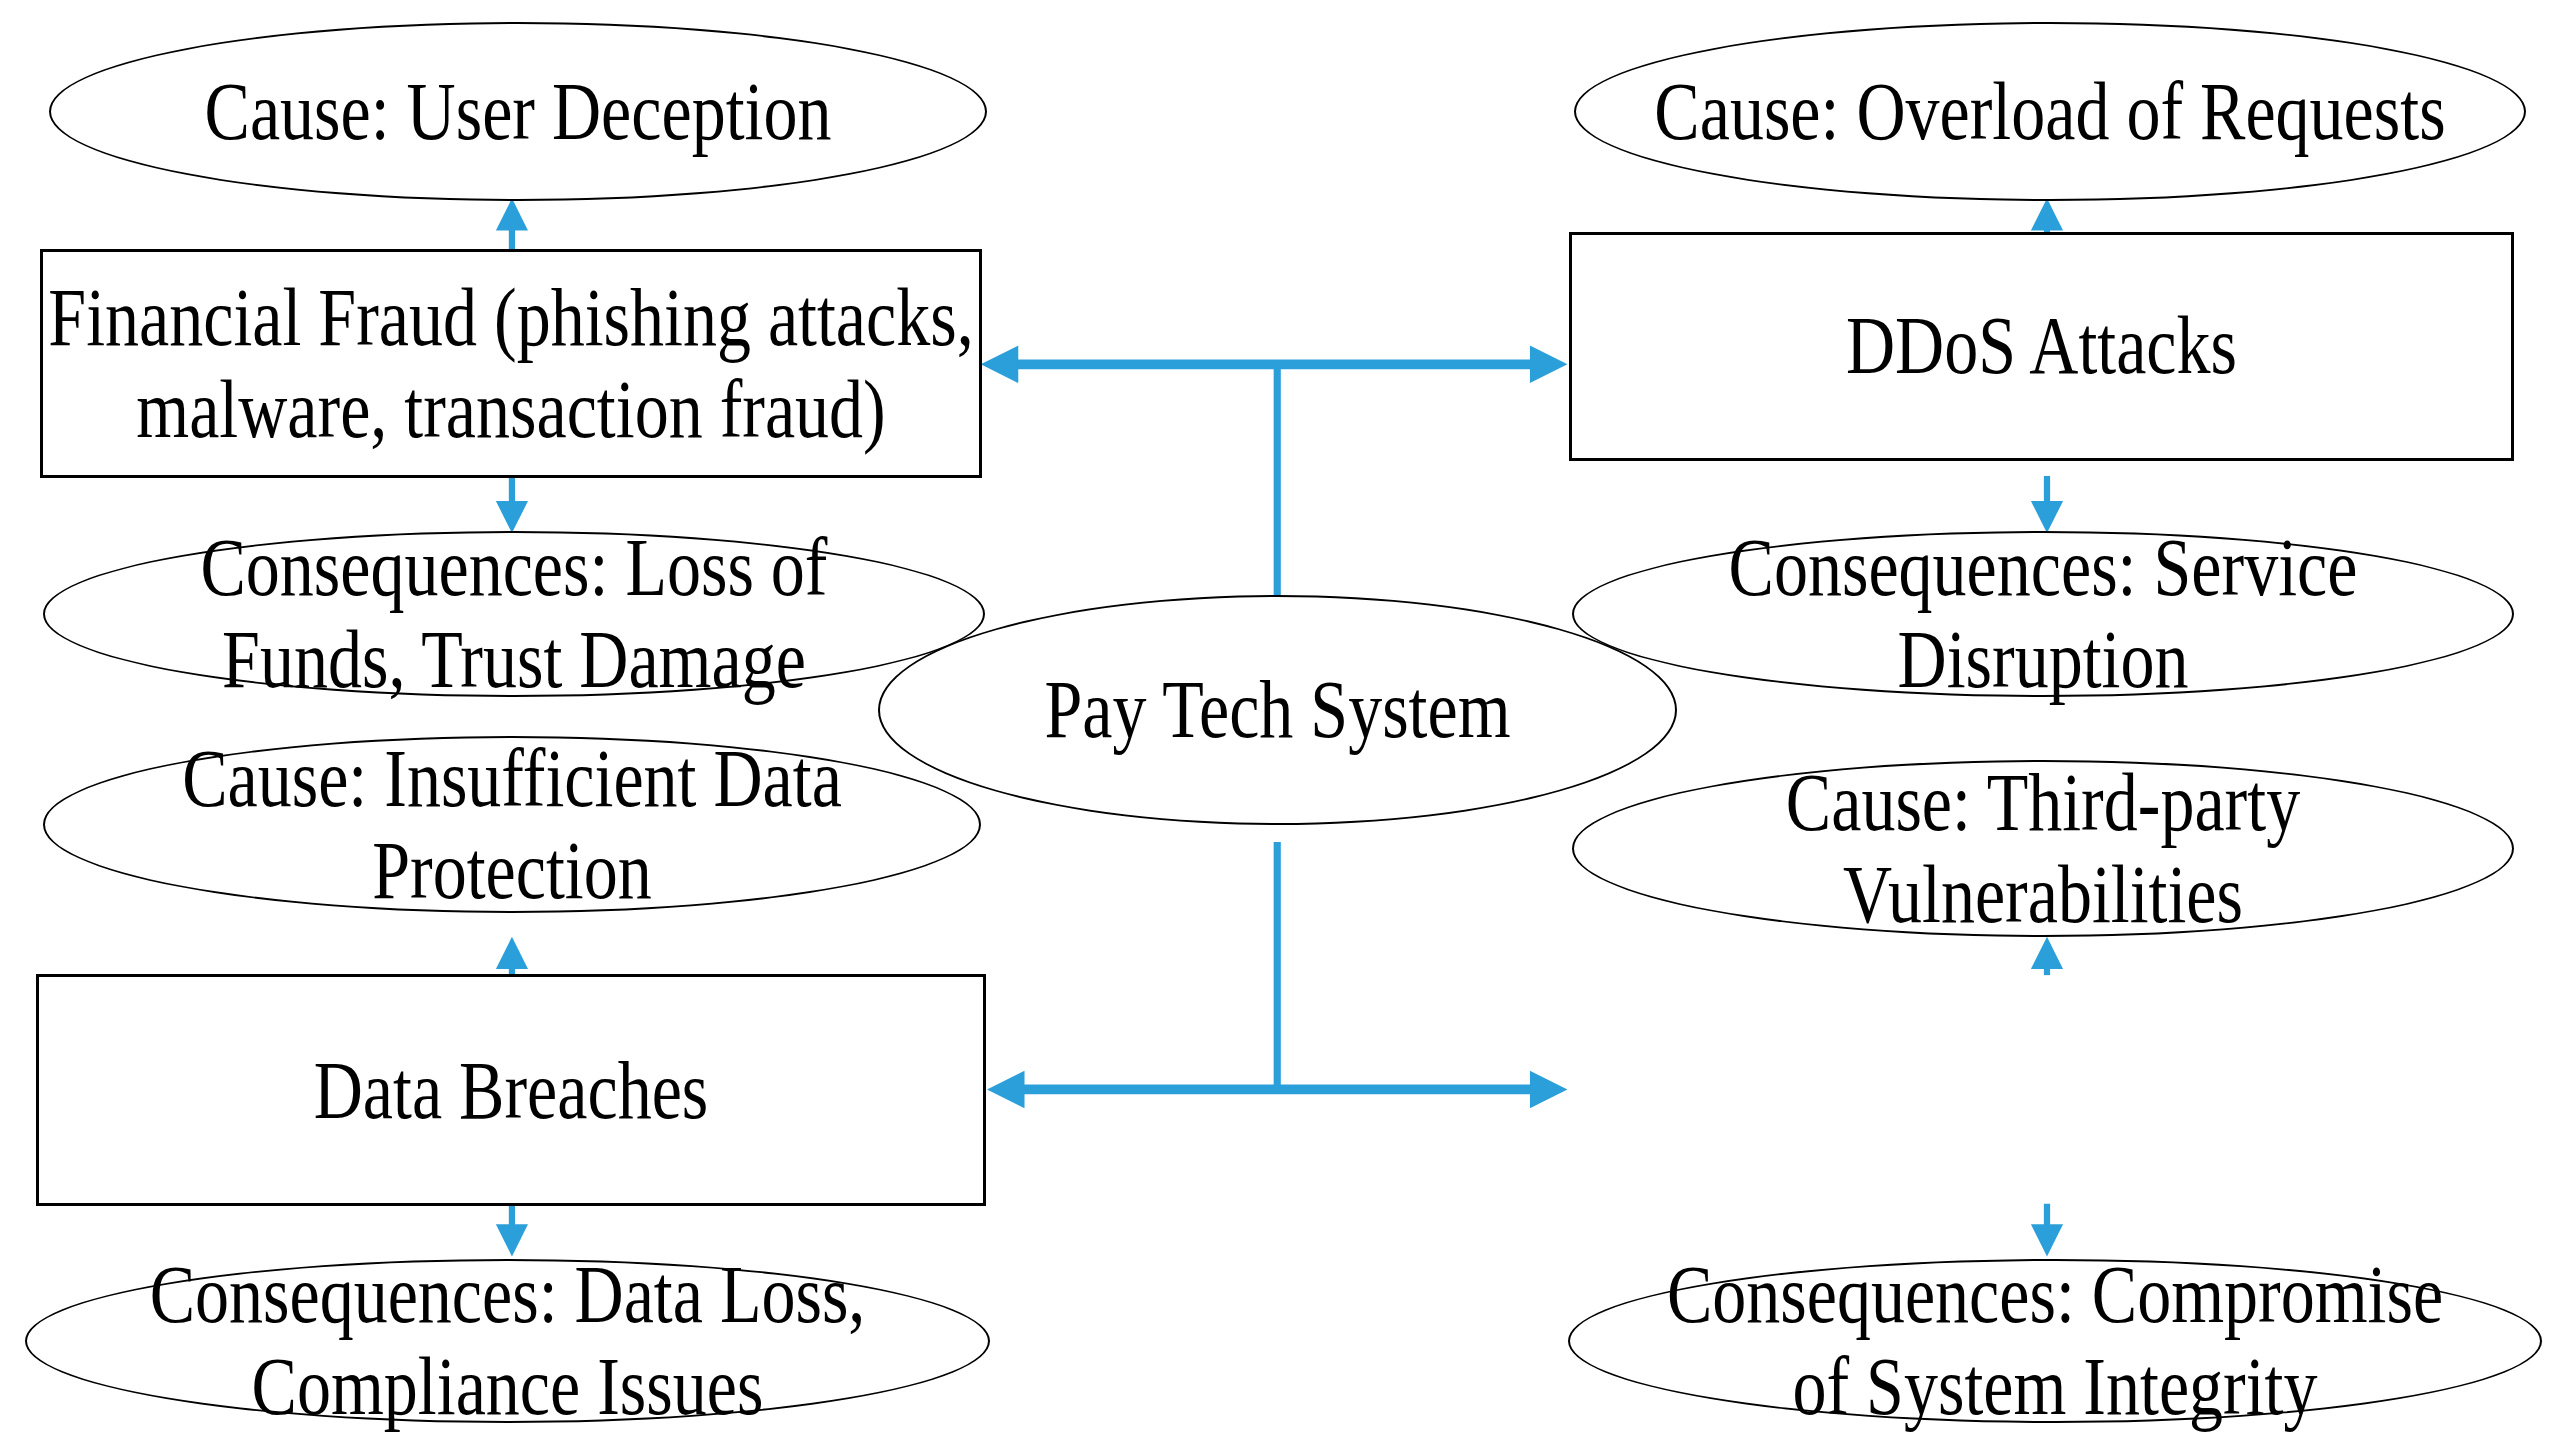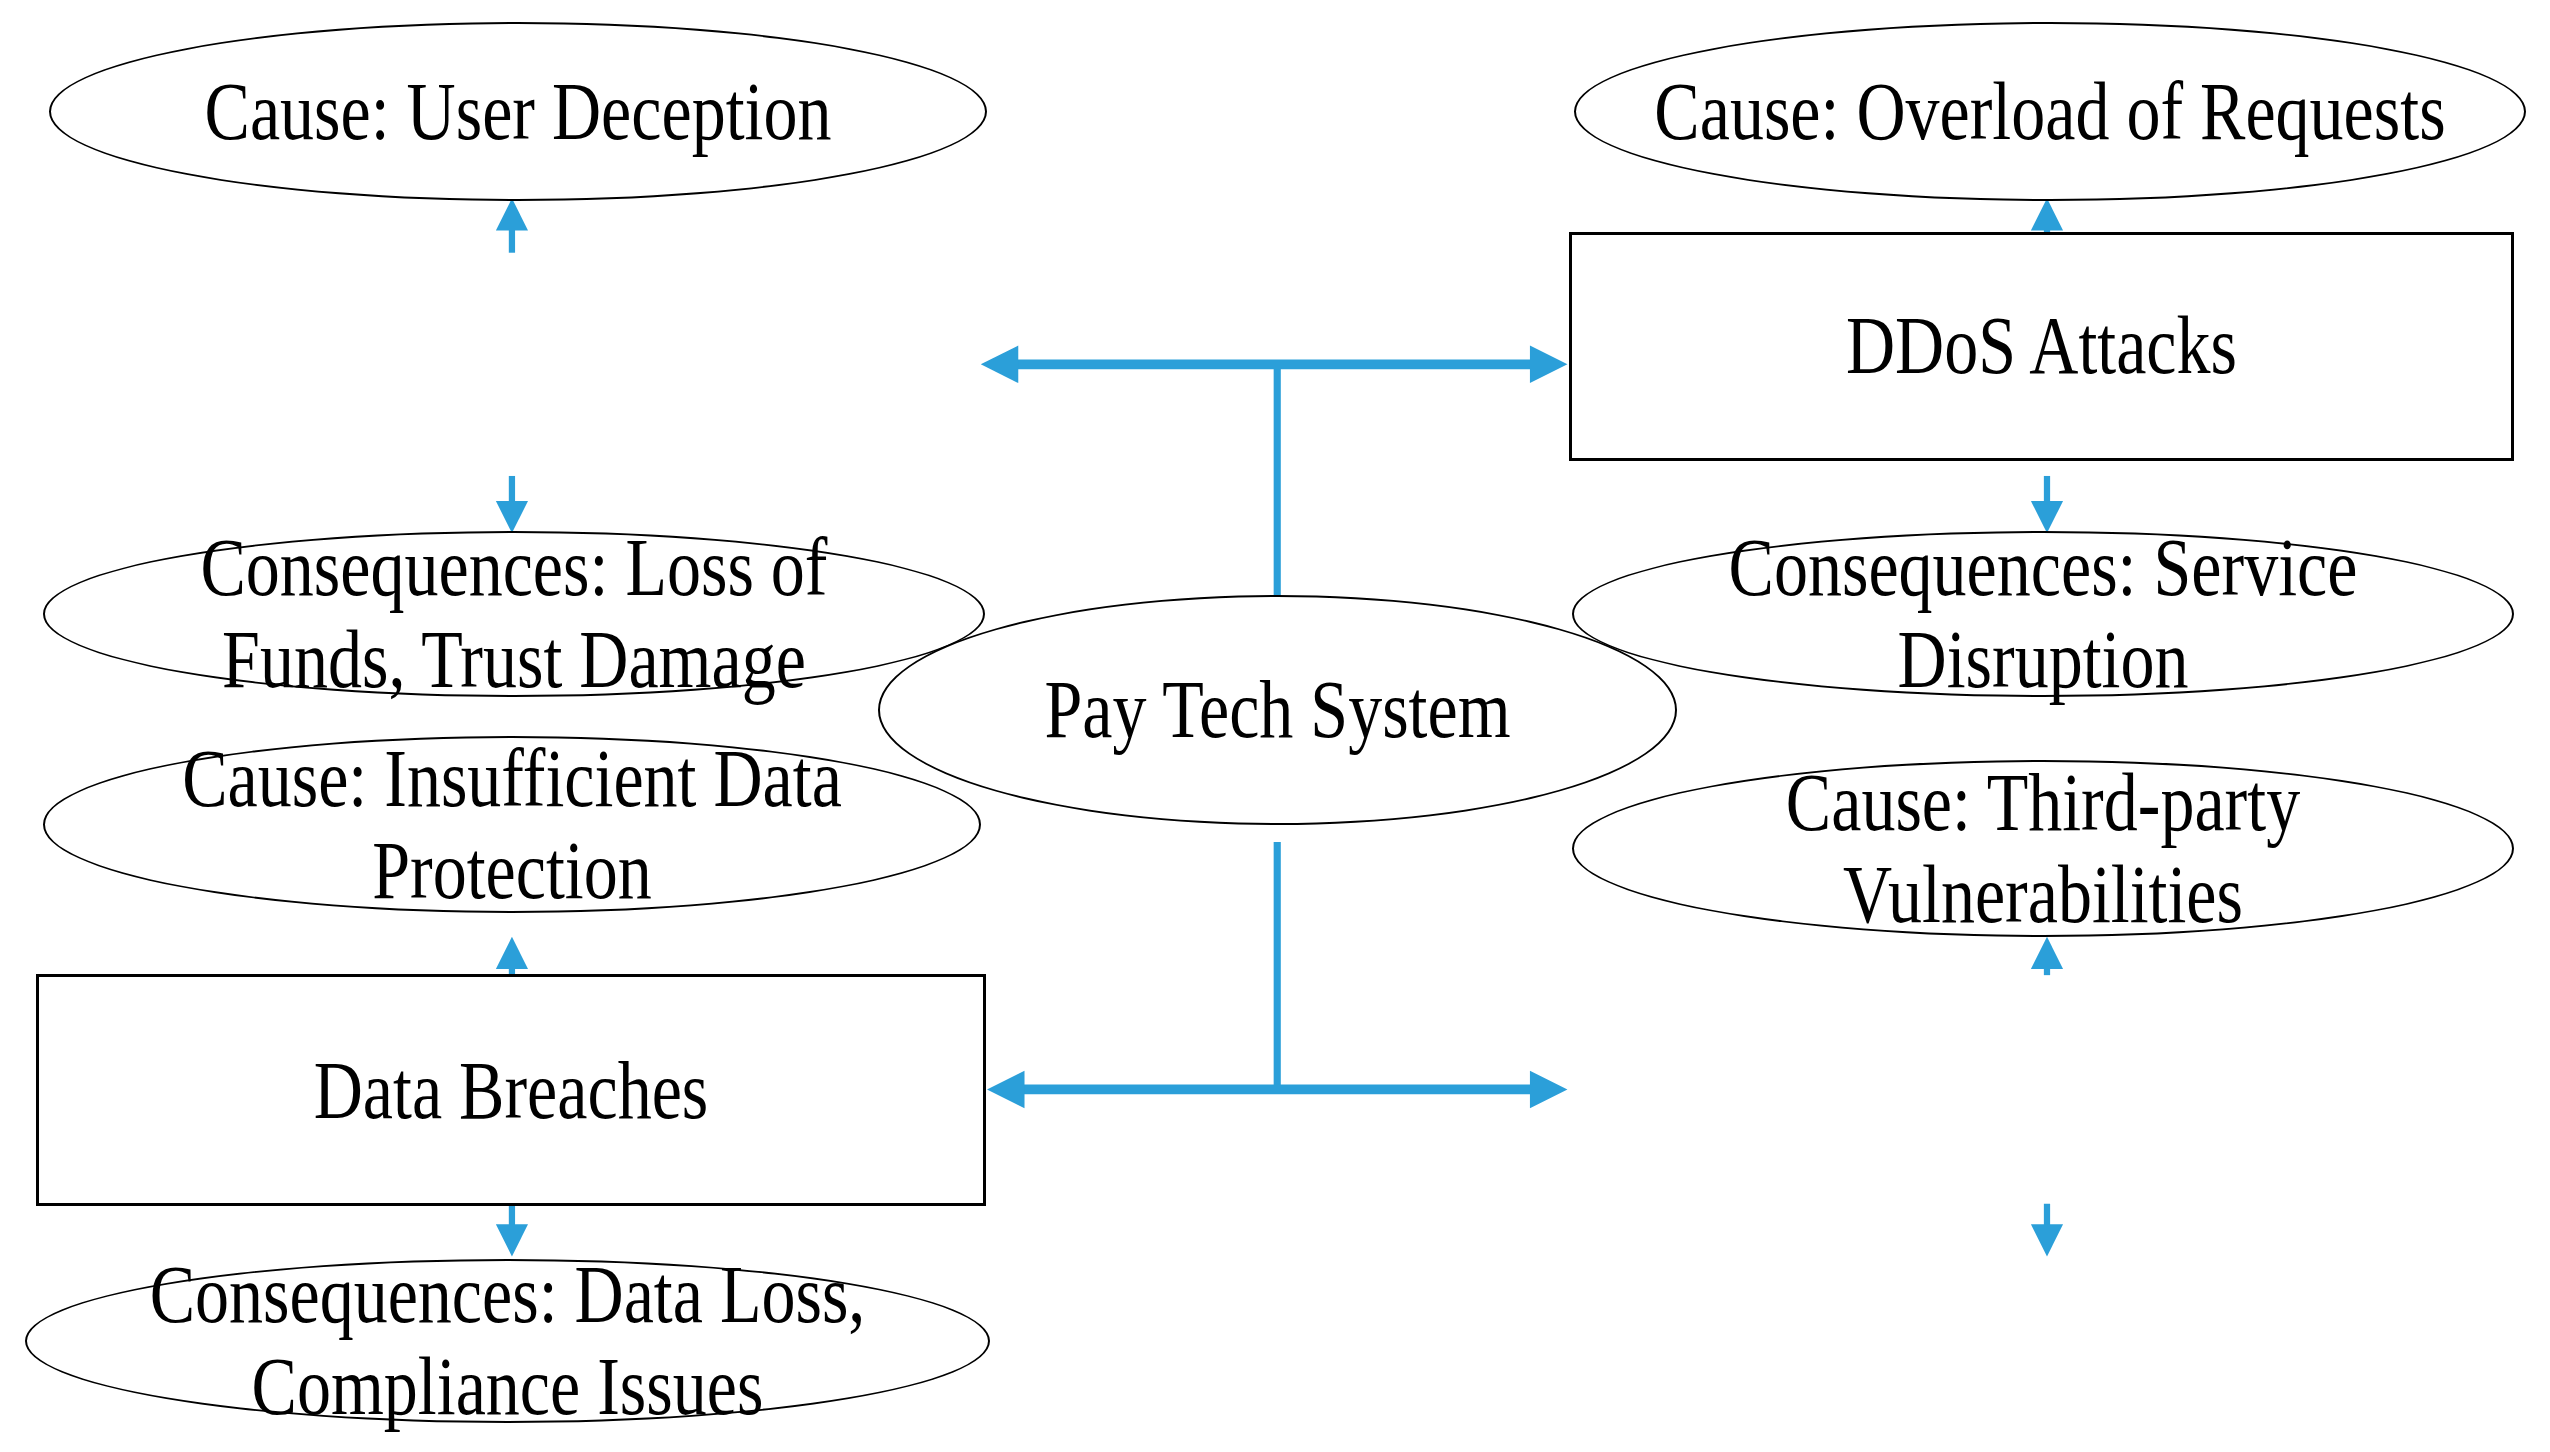--- a/index.html
+++ b/index.html
@@ -124,20 +124,26 @@
       <polygon class="blue-head" points="2292,1407 2274,1371 2310,1371"></polygon>
     </g>
   </svg>
 
   <div class="node ellipse" style="left:49px; top:22px; width:938px; height:179px;">
     <div class="label-stack">
       <div class="tline">Cause: User Deception</div>
     </div>
   </div>
 
+  <div class="node rect" style="left:40px; top:249px; width:942px; height:229px;">
+    <div class="label-stack">
+      <div class="tline">Financial Fraud (phishing attacks,</div>
+      <div class="tline">malware, transaction fraud)</div>
+    </div>
+  </div>
 
   <div class="node ellipse" style="left:43px; top:531px; width:942px; height:166px;">
     <div class="label-stack">
       <div class="tline">Consequences: Loss of</div>
       <div class="tline">Funds, Trust Damage</div>
     </div>
   </div>
 
   <div class="node ellipse" style="left:1574px; top:22px; width:952px; height:179px;">
     <div class="label-stack">
@@ -185,15 +191,21 @@
   </div>
 
   <div class="node ellipse" style="left:1572px; top:760px; width:942px; height:177px;">
     <div class="label-stack">
       <div class="tline">Cause: Third-party</div>
       <div class="tline">Vulnerabilities</div>
     </div>
   </div>
 
 
+  <div class="node ellipse" style="left:1568px; top:1259px; width:974px; height:164px;">
+    <div class="label-stack">
+      <div class="tline">Consequences: Compromise</div>
+      <div class="tline">of System Integrity</div>
+    </div>
+  </div>
 
 </div>
 
 
 </body></html>

